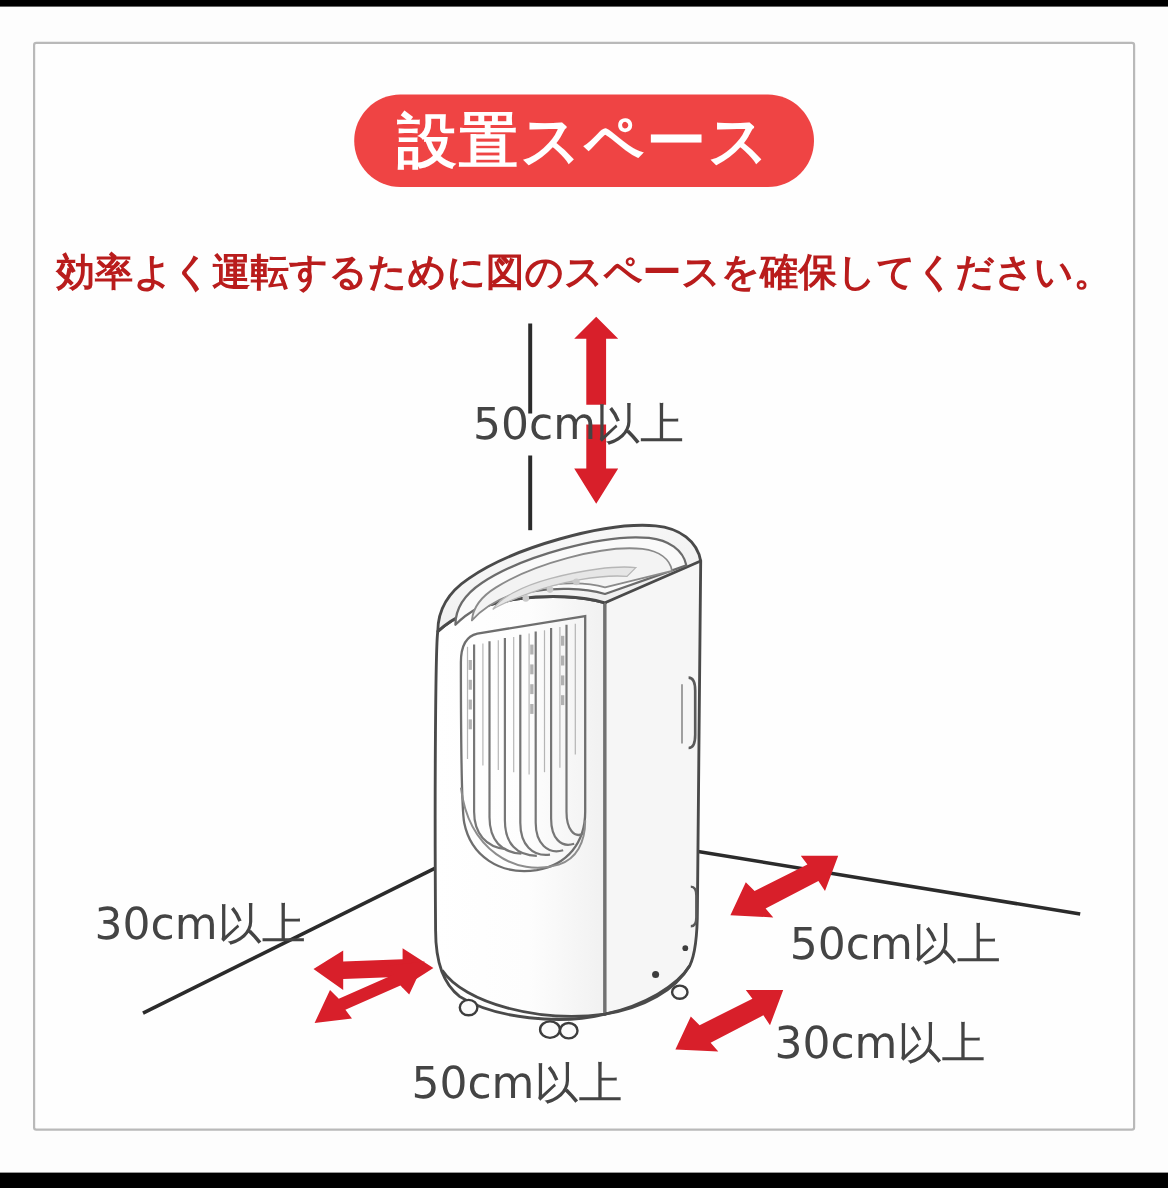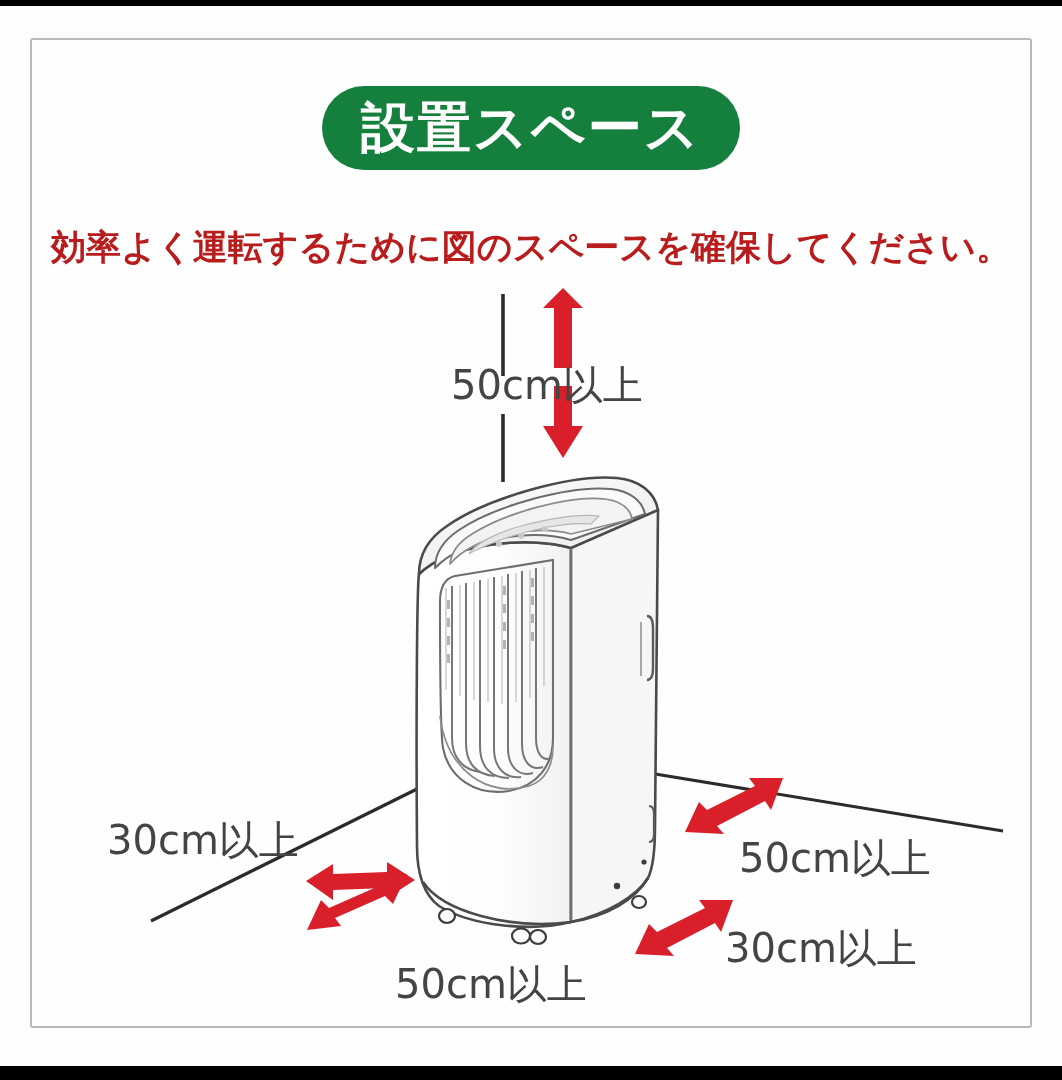--- a/index.html
+++ b/index.html
@@ -49,21 +49,21 @@
     border-radius: 3px;
     background: #fefefe;
     box-sizing: border-box;
   }
 
   
   .title-pill {
     position: absolute;
     left: 322px; top: 80px;
     width: 418px; height: 84px;
-    background: #15803d;
+    background: #ef4444;
     border-radius: 42px;
     display: flex;
     align-items: center;
     justify-content: center;
     box-sizing: border-box;
   }
   .title-pill-text {
     color: #ffffff;
     font-size: 54px;
     font-weight: bold;
@@ -84,21 +84,21 @@
     font-weight: bold;
     letter-spacing: 0px;
     font-family: "DejaVu Sans", sans-serif;
     white-space: nowrap;
   }
 
   
   .illustration {
     position: absolute;
     left: 30px; top: 280px;
-    width: 1002px; height: 740px; padding-left: 21px;
+    width: 1002px; height: 740px;
   }
   .illustration svg { display: block; }
 
   .dim-label {
     font-family: "DejaVu Sans", sans-serif;
     font-size: 40px;
     fill: #444444;
     font-weight: 400;
   }
 </style>

